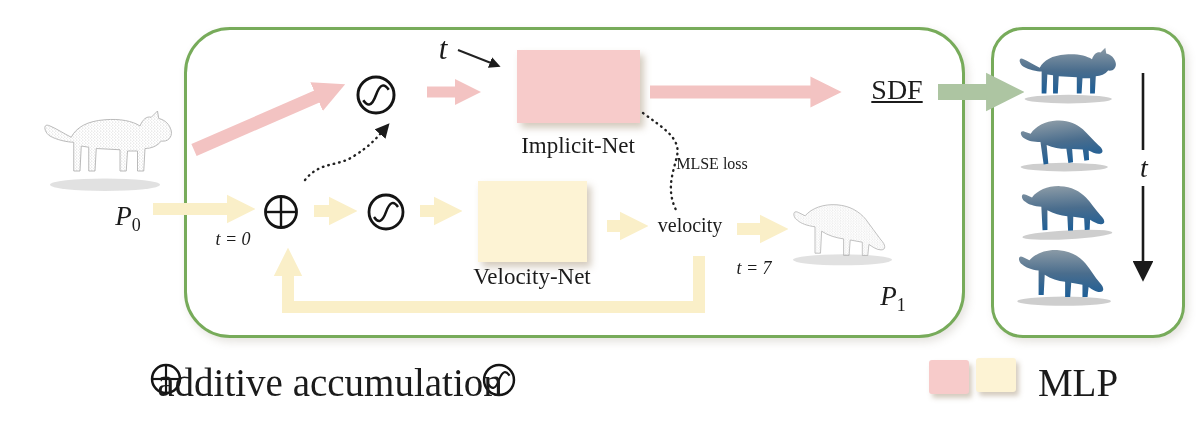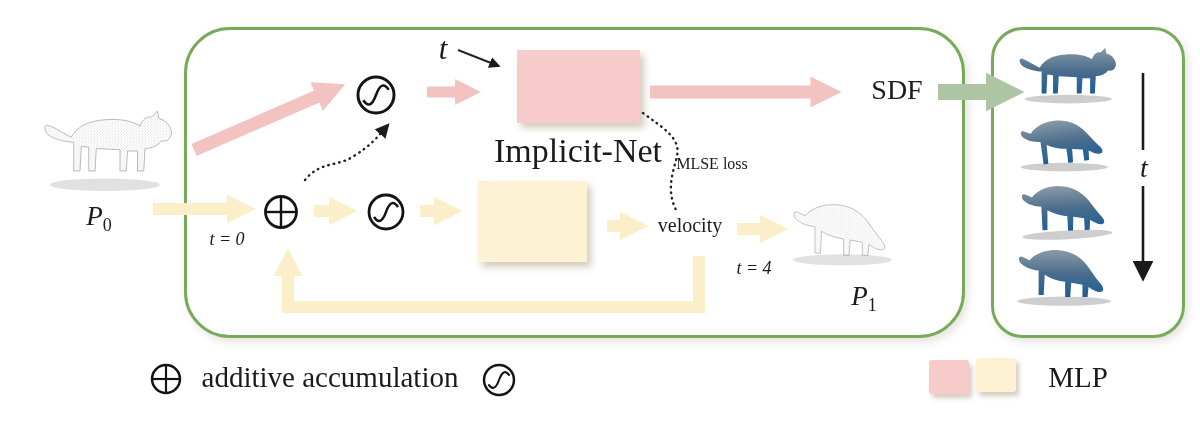--- a/index.html
+++ b/index.html
@@ -26,31 +26,31 @@
   }
   .implicit-box{left:517px;top:50px;width:123px;height:73px;background:var(--pink-box);}
   .velocity-box{left:478px;top:181px;width:109px;height:81px;background:var(--yellow-box);}
   .overlay{position:absolute;left:0;top:0;width:1200px;height:426px;}
   .lbl{
     position:absolute;
     transform:translateX(-50%);
     white-space:nowrap;
     line-height:1;
   }
-  .net-lbl{font-size:34px;}
-  .sdf-lbl{font-size:28px;}
+  .net-lbl{font-size:23px;}
+  .sdf-lbl{font-size:28px;text-decoration:underline;}
   .vel-lbl{font-size:20px;}
   .mlse-lbl{font-size:16px;}
   .math{font-style:italic;}
   .t-top{font-size:31px;}
   .t-small{font-size:18px;}
-  .p-lbl{font-size:27px;}
+  .p-lbl{font-size:27px;margin-left:29px;}
   .p-lbl sub{font-size:18px;font-style:normal;}
   .t-axis-lbl{font-size:28px;}
-  .legend-lbl{font-size:29px;}
+  .legend-lbl{font-size:39px;}
   .chip{
     position:absolute;width:40px;height:34px;border-radius:3px;
     box-shadow:3px 4px 5px rgba(160,140,110,0.45);
   }
   .chip-pink{left:929px;top:360px;background:var(--pink-box);}
   .chip-yellow{left:976px;top:358px;background:var(--yellow-box);}
 </style>
 </head>
 <body>
 
@@ -164,22 +164,23 @@
 
     <use href="#oplus" transform="translate(166,379) scale(0.9)"></use>
     <use href="#lips" transform="translate(499,380) scale(0.88)"></use>
   </svg>
 
   <div class="lbl math t-top" style="left:443px;top:33px;">t</div>
   <div class="lbl net-lbl" style="left:578px;top:134px;">Implicit-Net</div>
   <div class="lbl sdf-lbl" style="left:897px;top:76px;">SDF</div>
   <div class="lbl mlse-lbl" style="left:712px;top:156px;">MLSE loss</div>
   <div class="lbl vel-lbl" style="left:690px;top:215px;">velocity</div>
-  <div class="lbl math t-small" style="left:227px;top:230px;">t = 0</div>
-  <div class="lbl math t-small" style="left:754px;top:259px;">t = 4</div>
+  <div class="lbl net-lbl" style="left:532px;top:265px;">Velocity-Net</div>
+  <div class="lbl math t-small" style="left:233px;top:230px;">t = 0</div>
+  <div class="lbl math t-small" style="left:754px;top:259px;">t = 7</div>
 
   <div class="lbl math p-lbl" style="left:99px;top:203px;"><span>P</span><sub>0</sub></div>
   <div class="lbl math p-lbl" style="left:864px;top:283px;"><span>P</span><sub>1</sub></div>
 
   <div class="lbl math t-axis-lbl" style="left:1144px;top:154px;">t</div>
 
   <div class="lbl legend-lbl" style="left:330px;top:363px;">additive accumulation</div>
   <div class="chip chip-pink"></div>
   <div class="chip chip-yellow"></div>
   <div class="lbl legend-lbl" style="left:1078px;top:363px;">MLP</div>

